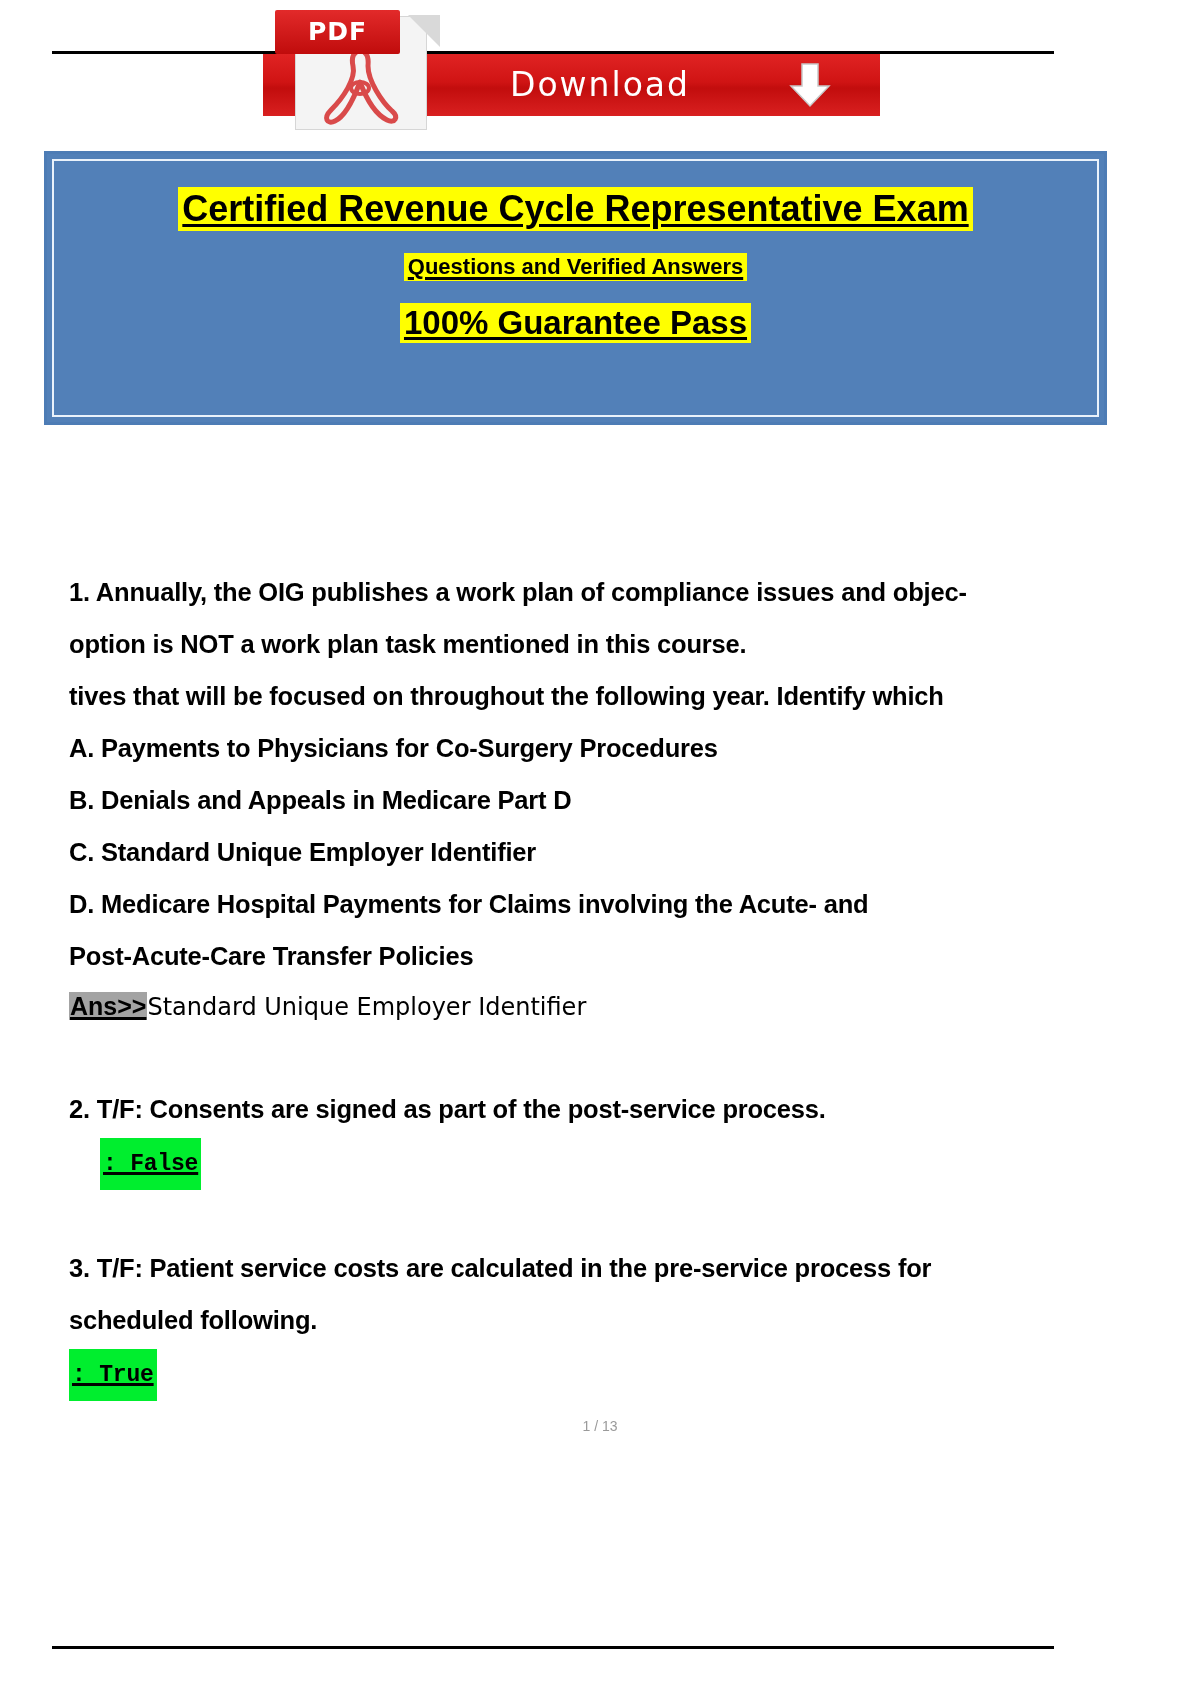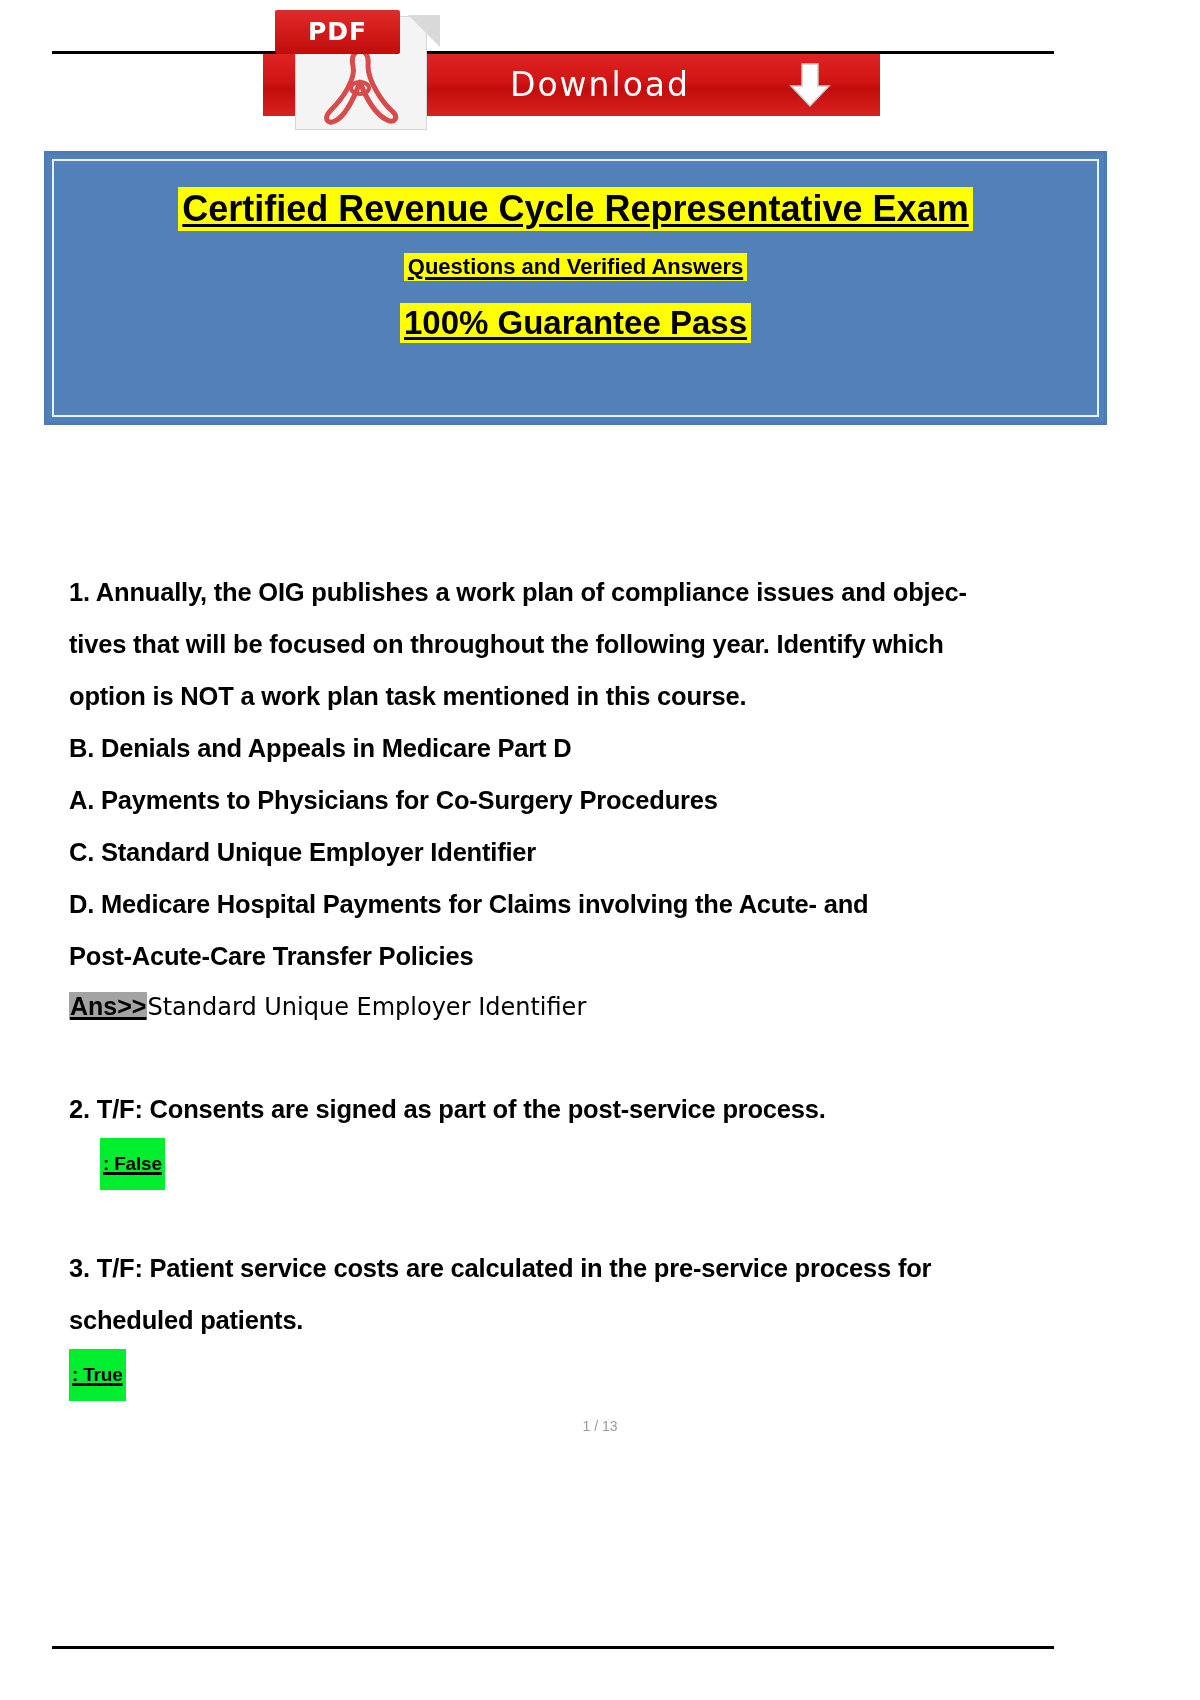--- a/index.html
+++ b/index.html
@@ -174,25 +174,26 @@
   }
   .ans-rest {
     font-weight: normal;
     font-family: "DejaVu Sans", sans-serif;
     font-size: 24px;
   }
   .tf-answer {
     display: inline-block;
     background: #00ee2e;
     font-weight: bold;
-    font-size: 19px;
+    font-size: 23px;
     text-decoration: underline;
     text-decoration-thickness: 3px;
     text-underline-offset: 2px;
     padding: 0 3px;
+    font-family: Liberation Mono, monospace;
   }
   .indent-1 { padding-left: 31px; }
 
   
   #page-footer {
     position: absolute;
     left: 0;
     top: 1418px;
     width: 1200px;
     text-align: center;
@@ -247,41 +248,41 @@
     <div class="title-line" id="title-line-1">Certified Revenue Cycle Representative Exam</div>
     <div class="title-line" id="title-line-2">Questions and Verified Answers</div>
     <div class="title-line" id="title-line-3">100% Guarantee Pass</div>
   </div>
 </div>
 
 <div id="content">
 
   <div>
     <div class="qline">1. Annually, the OIG publishes a work plan of compliance issues and objec-</div>
+    <div class="qline">option is NOT a work plan task mentioned in this course.</div>
     <div class="qline">tives that will be focused on throughout the following year. Identify which</div>
-    <div class="qline">option is NOT a work plan task mentioned in this course.</div>
+    <div class="qline">A. Payments to Physicians for Co-Surgery Procedures</div>
     <div class="qline">B. Denials and Appeals in Medicare Part D</div>
-    <div class="qline">A. Payments to Physicians for Co-Surgery Procedures</div>
     <div class="qline">C. Standard Unique Employer Identifier</div>
     <div class="qline">D. Medicare Hospital Payments for Claims involving the Acute- and</div>
     <div class="qline">Post-Acute-Care Transfer Policies</div>
     <div class="ansline"><span class="ans-tag">Ans&gt;&gt;</span><span class="ans-rest">Standard Unique Employer Identifier</span></div>
   </div>
 
   <div class="spacer-block"></div>
 
   <div>
     <div class="qline">2. T/F: Consents are signed as part of the post-service process.</div>
     <div class="qline indent-1"><span class="tf-answer">: False</span></div>
   </div>
 
   <div class="spacer-block"></div>
 
   <div>
     <div class="qline">3. T/F: Patient service costs are calculated in the pre-service process for</div>
-    <div class="qline">scheduled patients.</div>
+    <div class="qline">scheduled following.</div>
     <div class="qline"><span class="tf-answer">: True</span></div>
   </div>
 
 </div>
 
 <div id="page-footer">1 / 13</div>
 <div id="bottom-rule"></div>
 
 </body></html>

